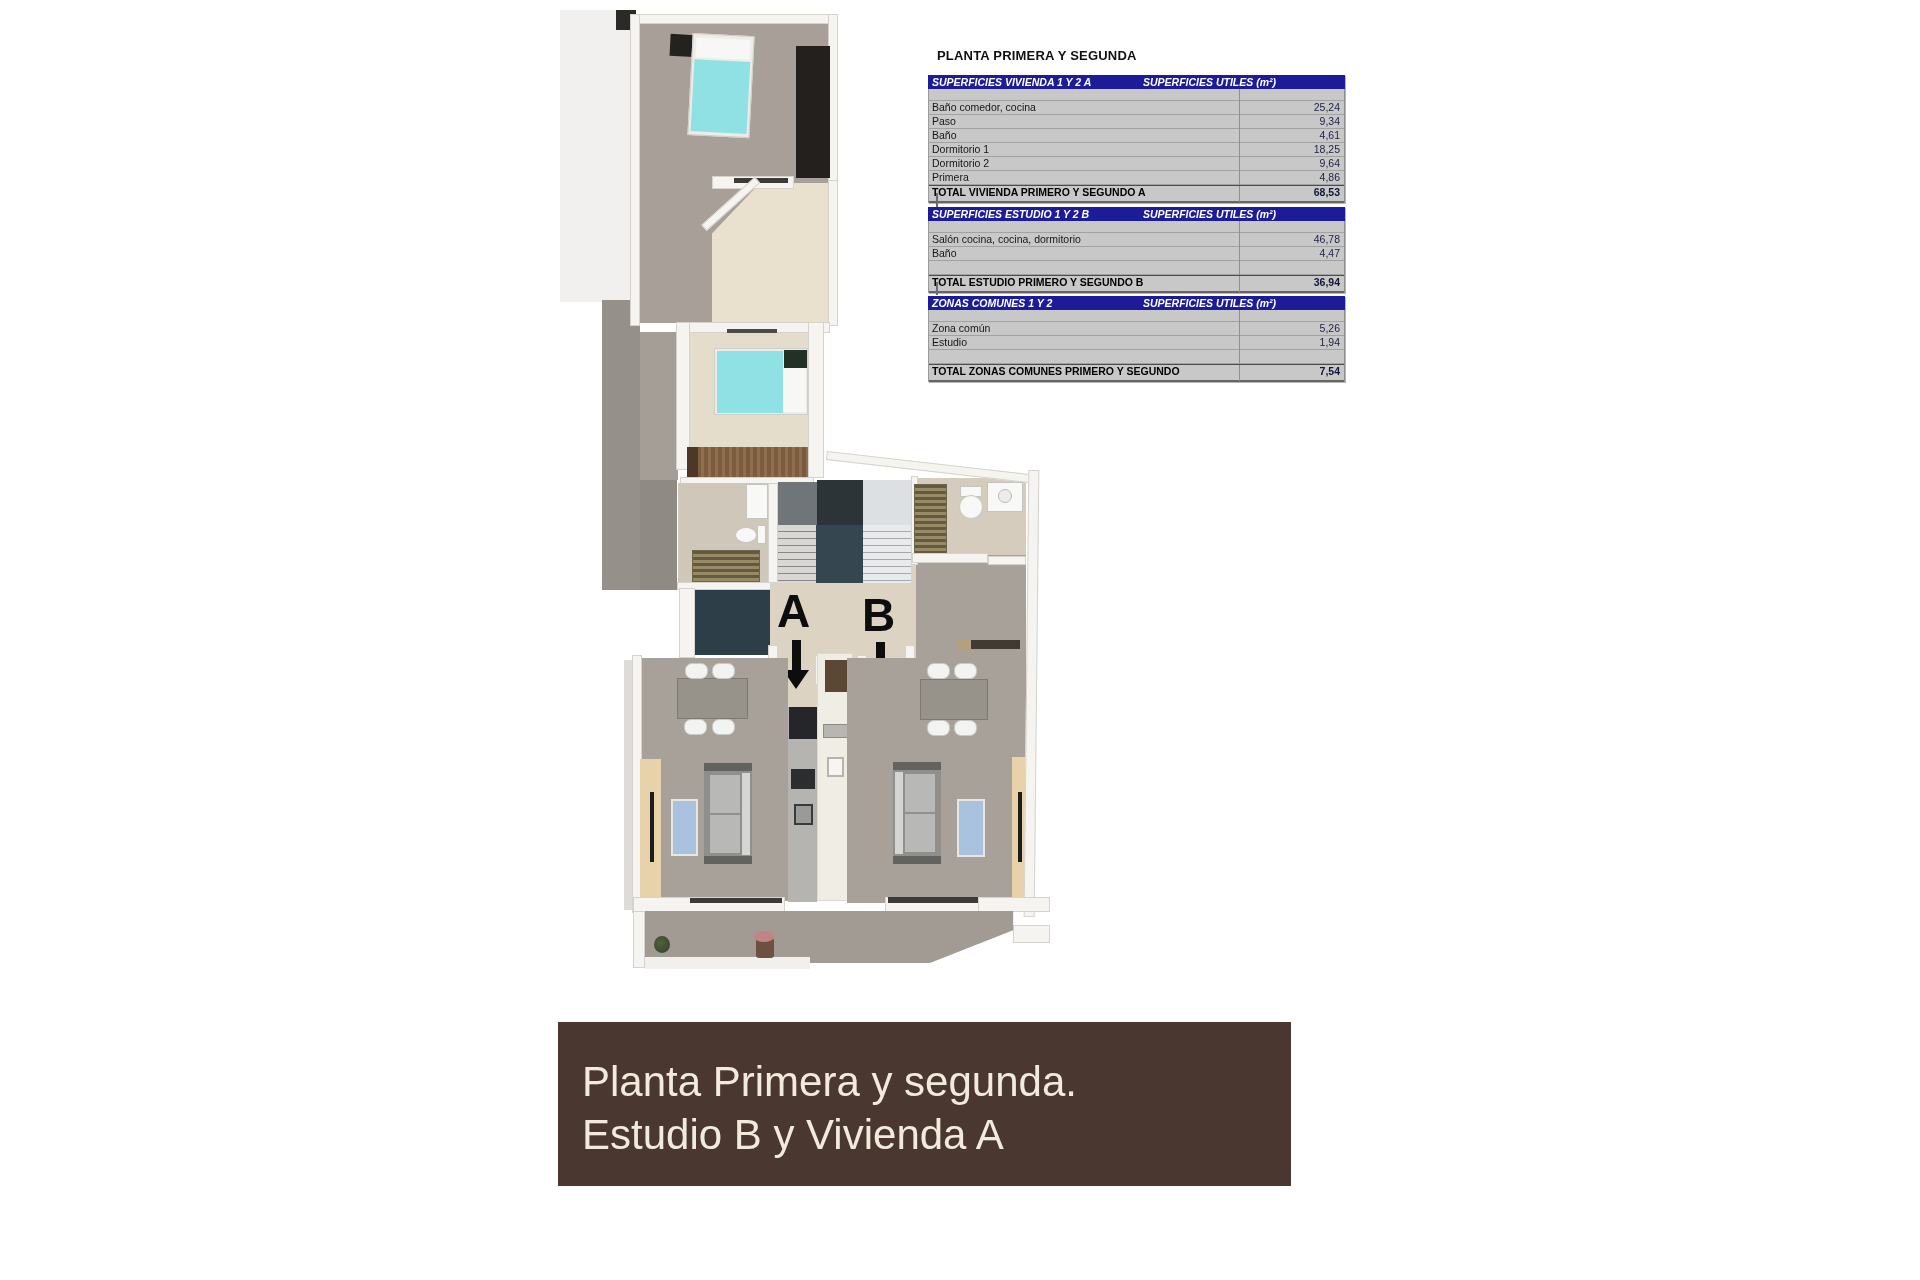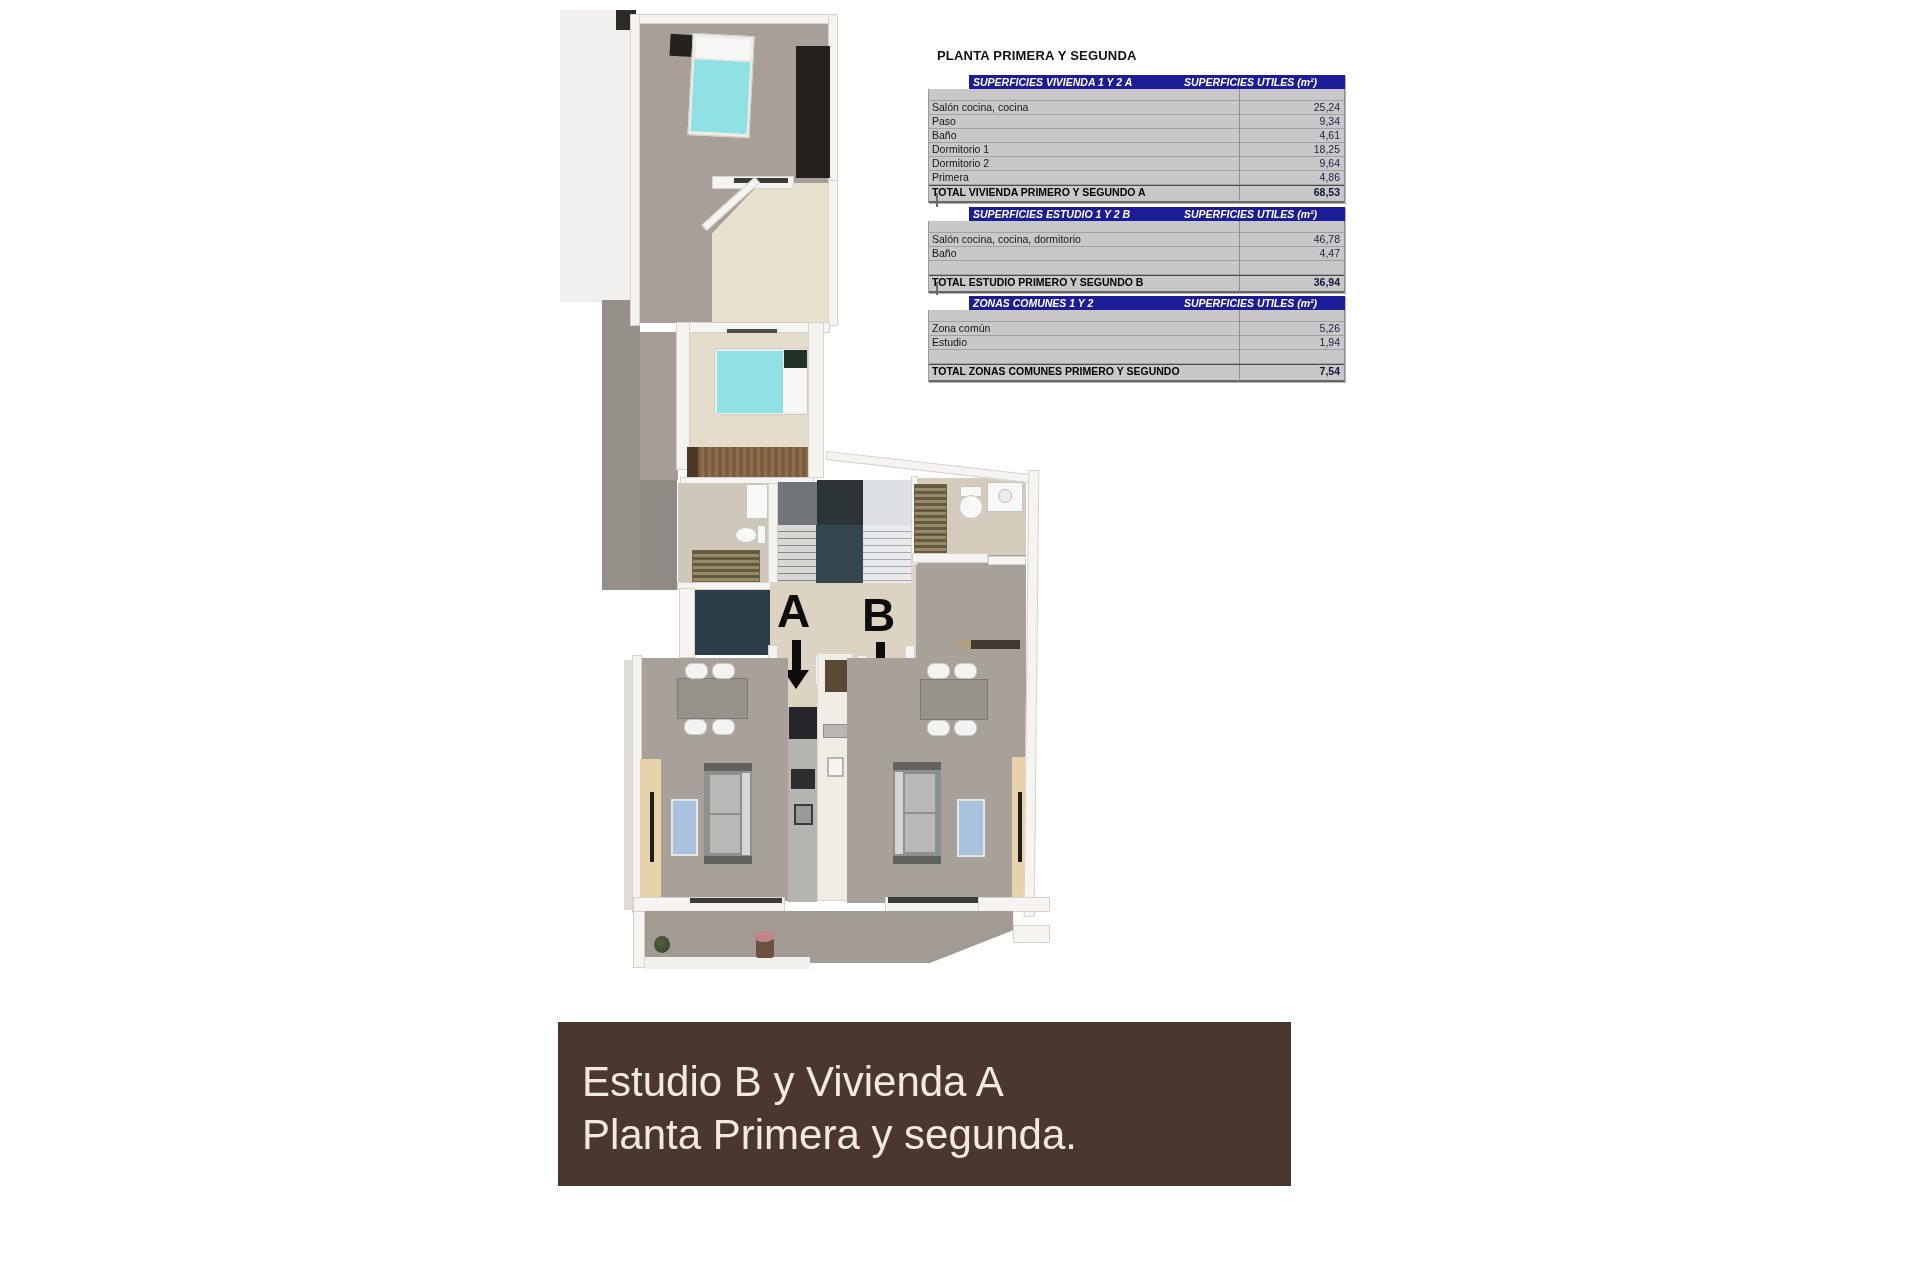--- a/index.html
+++ b/index.html
@@ -17,21 +17,21 @@
   .stripes{background:#978a64;background-image:repeating-linear-gradient(180deg, rgba(0,0,0,.35) 0 3px, transparent 3px 6px);border:1px solid #6e6448;}
   .grain{background:#7d5c3c;background-image:repeating-linear-gradient(90deg, rgba(255,255,255,.12) 0 3px, transparent 3px 7px);}
   .chair{background:#f3f3f1;border:1px solid #c9c9c6;border-radius:7px;}
   .plan-letter{font-weight:bold;font-size:46px;line-height:46px;color:#0d0d0d;}
   .shaft{background:#0d0d0d;}
   .ahead{width:0;height:0;border-left:13px solid transparent;border-right:13px solid transparent;border-top:19px solid #0d0d0d;}
   
   .sheet-title{font-size:13px;font-weight:bold;color:#101010;letter-spacing:.2px;}
   .xtable{position:absolute;width:417px;box-shadow:1px 1px 0 #b5b5b5;}
   .thead{height:14px;background:#1c1c99;color:#ffffff;font-size:10.5px;font-weight:bold;font-style:italic;
-         line-height:14px;padding-left:4px;position:relative;margin-left:41px;}
+         line-height:14px;padding-left:4px;position:relative;}
   .thead .hr{position:absolute;left:215px;top:0;}
   .tbody{background:#c8c8c8;border-left:1px solid #9a9a9a;border-right:1px solid #8e8e8e;}
   .trow{height:13px;position:relative;border-bottom:1px solid #a2a2a2;font-size:10.5px;line-height:12px;color:#161616;}
   .trow .lbl{position:absolute;left:3px;top:0;white-space:nowrap;}
   .trow .val{position:absolute;right:4px;top:0;color:#1c2144;}
   .trow .cdiv{position:absolute;left:310px;top:0;bottom:-1px;width:1px;background:#8f8f8f;}
   .trow.gap{height:11px;}
   .trow.total{height:15px;font-weight:bold;border-top:1px solid #4c4c4c;border-bottom:2px solid #666666;color:#000;}
   .trow.total .val{color:#10163a;}
   
@@ -195,21 +195,21 @@
     <div class="xtable" style="left:0;top:27px;">
       <div class="thead">
         <span>SUPERFICIES VIVIENDA 1 Y 2 A</span>
         <span class="hr">SUPERFICIES UTILES  (m²)</span>
       </div>
       <div class="tbody">
         <div class="trow gap">
             <span class="cdiv"></span>
           </div>
         <div class="trow">
-            <span class="lbl">Salón cocina, cocina</span>
+            <span class="lbl">Baño comedor, cocina</span>
             <span class="val">25,24</span>
             <span class="cdiv"></span>
           </div>
         <div class="trow">
             <span class="lbl">Paso</span>
             <span class="val">9,34</span>
             <span class="cdiv"></span>
           </div>
         <div class="trow">
             <span class="lbl">Baño</span>
@@ -300,17 +300,17 @@
         <div class="trow total">
             <span class="lbl">TOTAL ZONAS COMUNES PRIMERO Y SEGUNDO</span>
             <span class="val">7,54</span>
             <span class="cdiv"></span>
           </div>
       </div>
     </div>
   </div>
 
   <div class="ab banner" style="left:558px;top:1022px;width:733px;height:164px;">
+    <div>Planta Primera y segunda.</div>
     <div>Estudio B y Vivienda A</div>
-    <div>Planta Primera y segunda.</div>
   </div>
 
 </div>
 
 </body></html>

